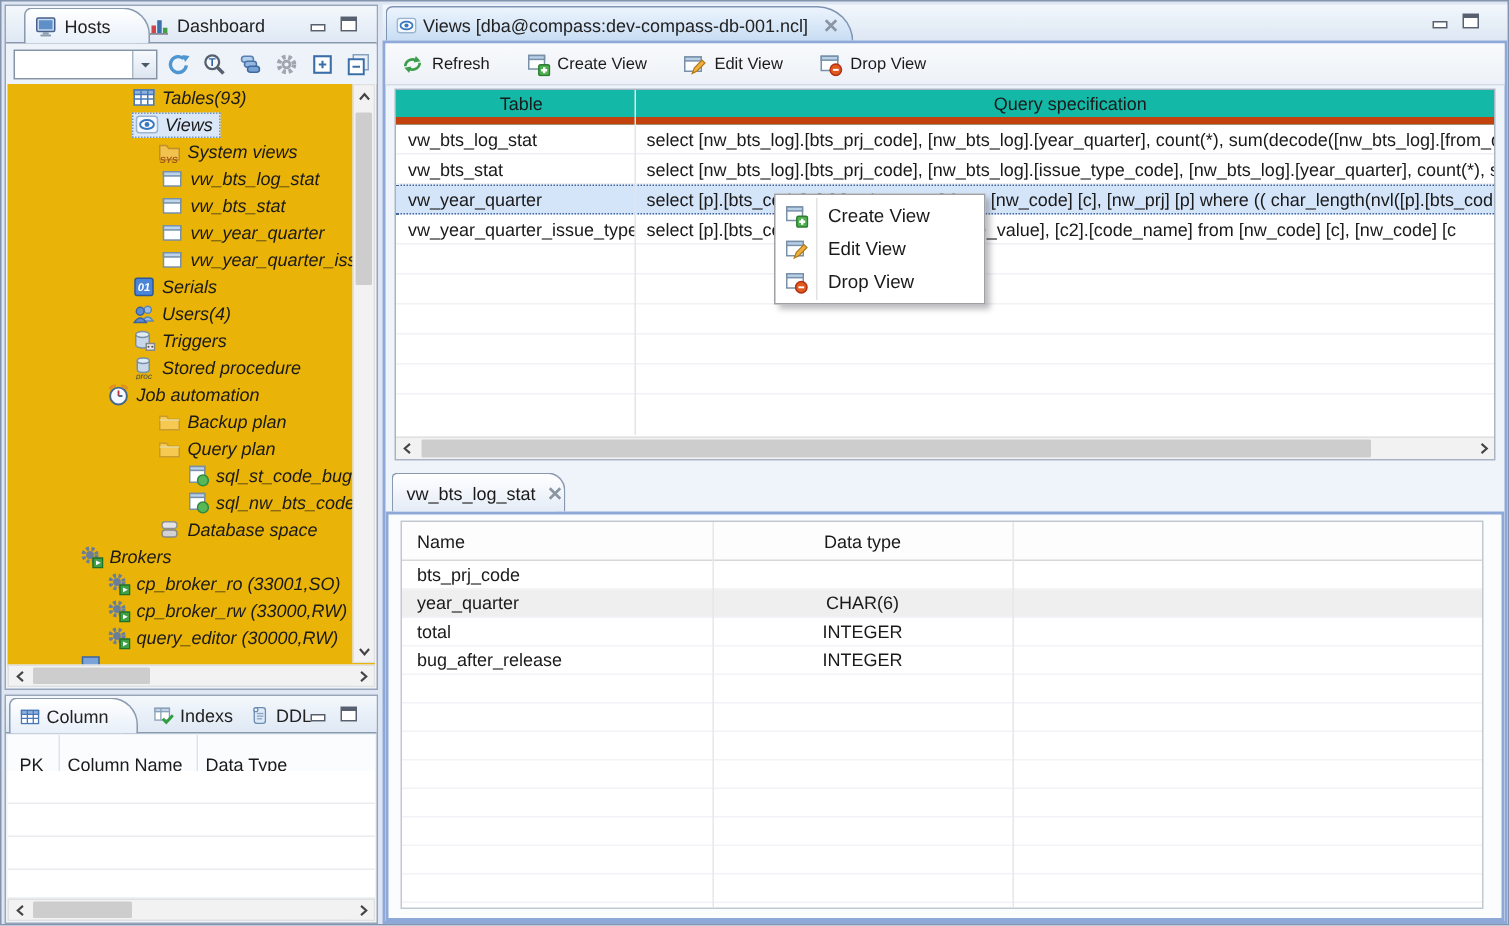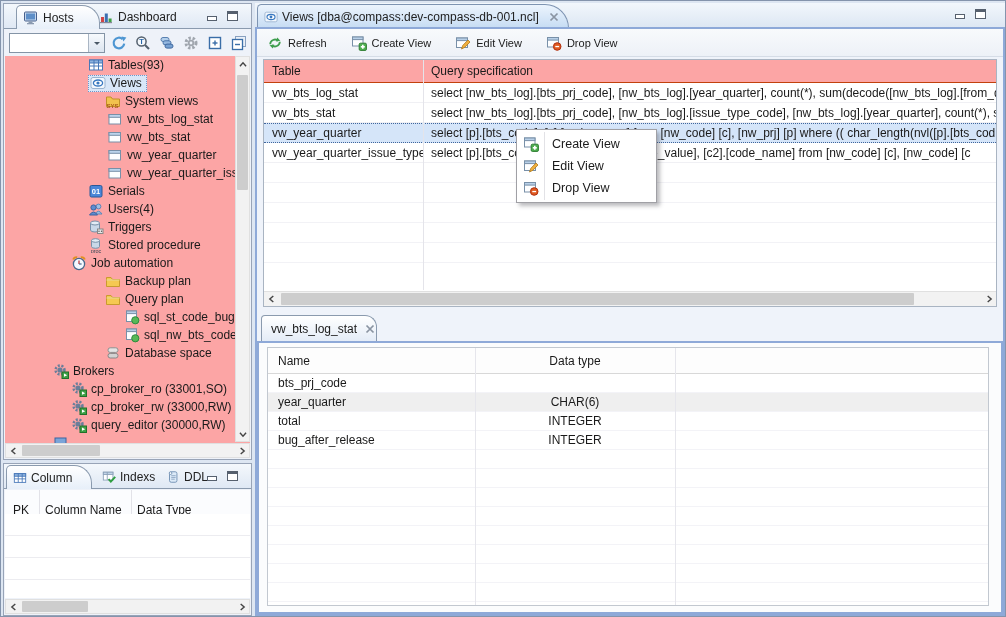--- a/index.html
+++ b/index.html
@@ -32,21 +32,21 @@
                       display:flex; align-items:center; background:#eef2f9; }
   .combo { position:relative; width:96px; height:20px; margin-left:5px; background:#fff;
            border:1px solid #8494a6; display:flex; }
   .combo input { flex:1; border:none; outline:none; width:60px; font-size:12px; padding:0 3px;
                  font-family:"Liberation Sans",sans-serif; background:transparent; }
   .combo .drop { width:16px; border-left:1px solid #aab6c4; background:linear-gradient(#f7fafd,#dce5f0);
                  display:flex; align-items:center; justify-content:center; }
   .combo .drop::after { content:""; border:3.5px solid transparent; border-top-color:#4a5866; margin-top:3px; }
   .tbico { width:21px; height:21px; margin-left:3px; display:flex; align-items:center; justify-content:center; }
 
-  .tree { position:absolute; left:1px; right:1px; top:52px; height:389px; background:#fca5a5; overflow:hidden; }
+  .tree { position:absolute; left:1px; right:1px; top:52px; height:389px; background:#eab308; overflow:hidden;font-style:italic; }
   .trow { height:18px; display:flex; align-items:center; white-space:nowrap; }
   .trow .tlabel { margin-left:4px; }
   .trow .selbox { display:flex; align-items:center; height:17px; background:#d9e7f8;
                   border:1px dotted #7195c8; padding:0 4px 0 1px; }
   .trow .selbox .tlabel { margin-left:4px; }
 
   
   .sb { position:absolute; background:#f2f2f2; border:1px solid #e0e0e0; }
   .sb .arrow { position:absolute; display:flex; align-items:center; justify-content:center; background:#f2f2f2; }
   .sb .thumb { position:absolute; background:#cdcdcd; border-radius:1px; }
@@ -66,22 +66,22 @@
   #rightPanel .tabrow { height:24px; background:linear-gradient(#f2f7fc,#dde7f3); border-bottom:none;text-decoration:underline; }
   .frame { position:absolute; left:0; right:0; top:24px; bottom:0;
            border:2px solid #8ea9d8; background:#eff3fa; }
   .vtoolbar { position:absolute; left:0; right:0; top:0; height:28px;
               background:linear-gradient(#f8fafc,#edf1f7); border-bottom:1px solid #d5dce6;
               display:flex; align-items:center; padding-left:10px; gap:24px; font-size:11px; }
   .vtool { display:flex; align-items:center; gap:5px; cursor:default; }
 
   .viewstable { position:absolute; left:6px; right:6px; top:30px; height:248px;
                 background:#fff; border:1px solid #a9b4c2; overflow:hidden; }
-  .vt-head { height:23px; border-bottom:1px solid #c2410c; display:flex; align-items:center;
-             background:#fca5a5; position:relative; z-index:1; }
+  .vt-head { height:23px; border-bottom:5px solid #c2410c; display:flex; align-items:center;
+             background:#14b8a6; position:relative; z-index:1;text-align:center; }
   .vt-row { height:20px; display:flex; align-items:center; position:relative; }
   .vt-row.empty { border-bottom:1px solid #f2f2f6; }
   .vt-row .c1 { width:159px; padding-left:8px; overflow:hidden; white-space:nowrap; flex:0 0 159px; }
   .vt-row .c2 { flex:1; padding-left:8px; overflow:hidden; white-space:nowrap; }
   .vt-head .c1 { width:159px; padding-left:8px; flex:0 0 159px; }
   .vt-head .c2 { flex:1; padding-left:8px; }
   .vt-row:not(.selrow):not(.empty) { border-bottom:1px solid #f0f0f4; }
   .selrow { background:#d5e5f9; border-top:1px dotted #41669c; border-bottom:1px dotted #41669c; }
   .vt-vline { position:absolute; left:159px; top:0; bottom:16px; width:1px; background:#e4e4ea; z-index:2; }
 

